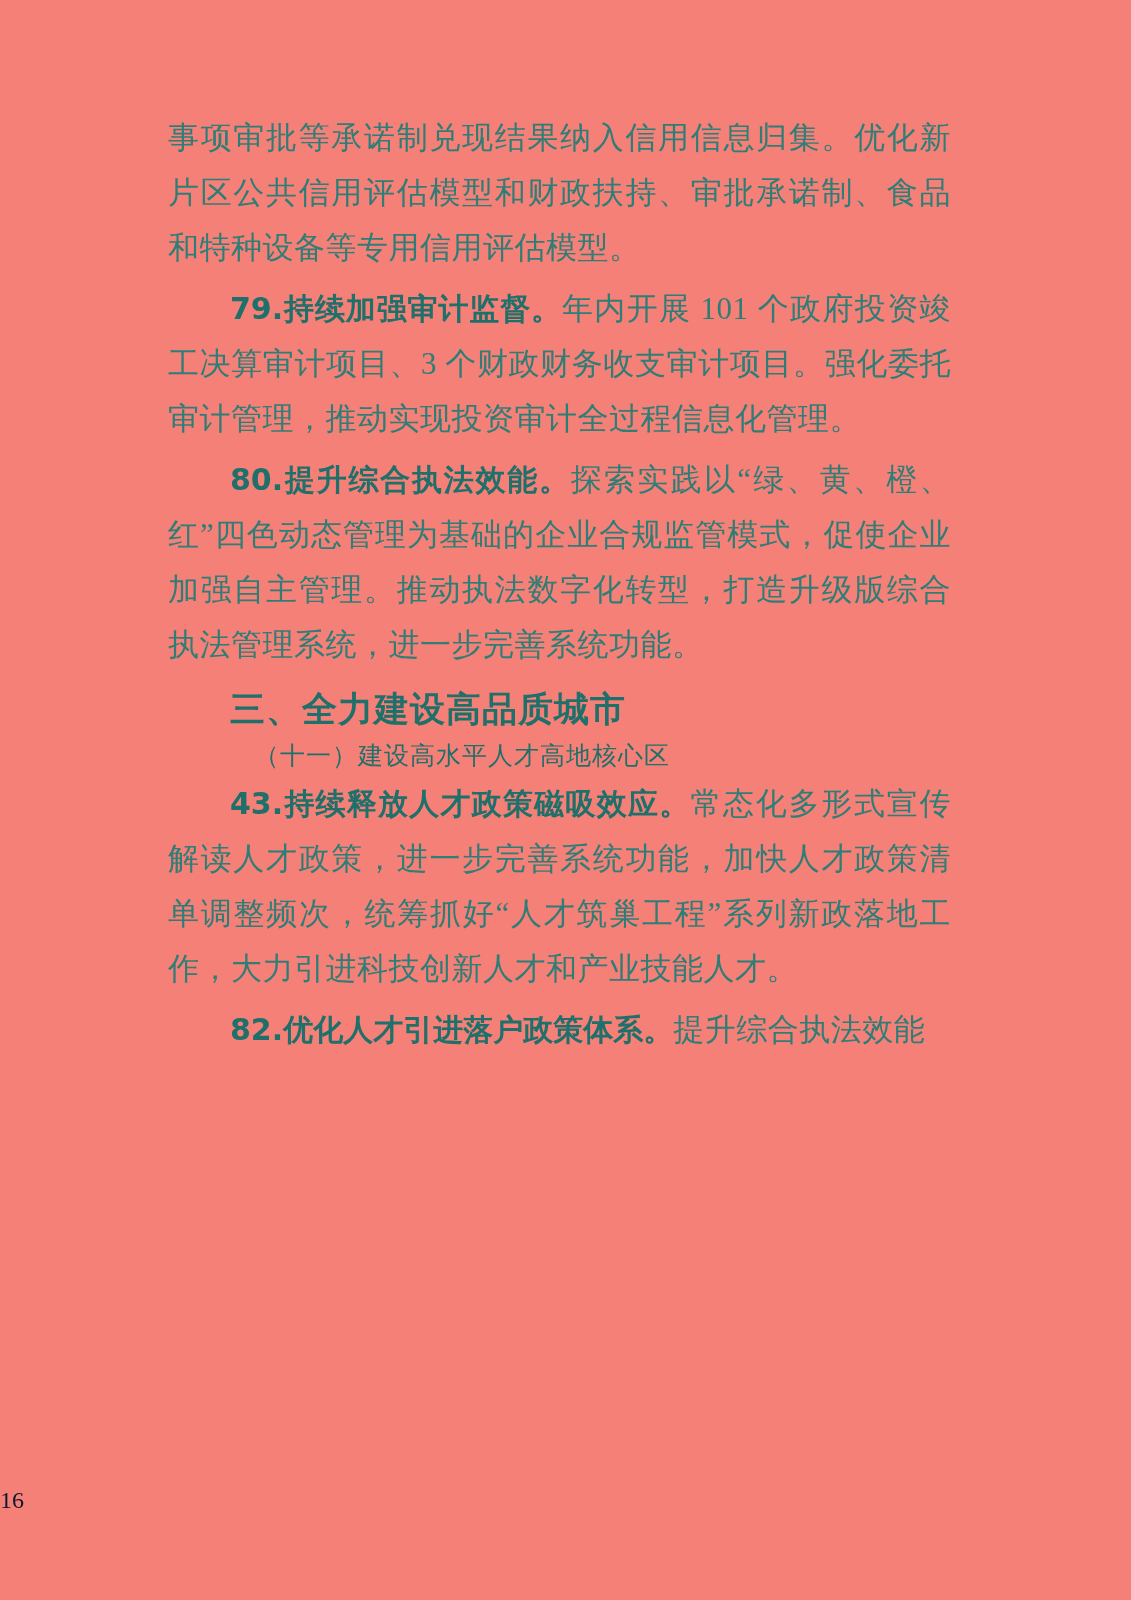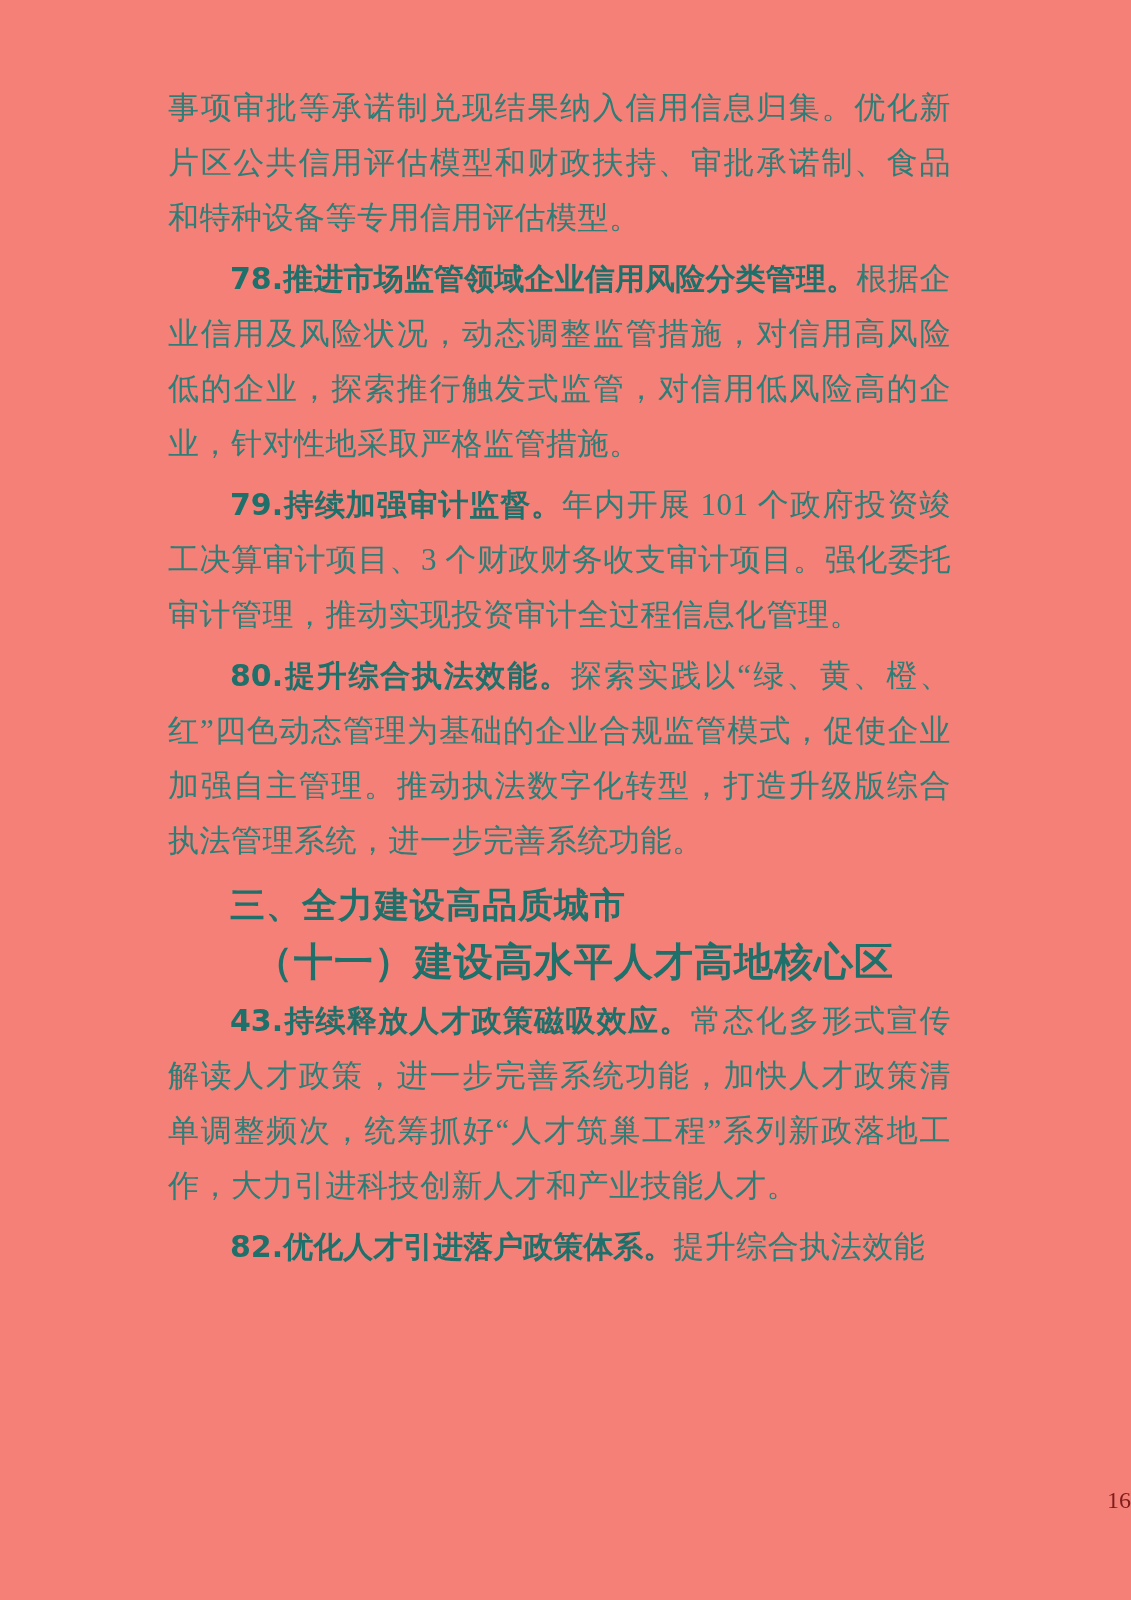--- a/index.html
+++ b/index.html
@@ -11,21 +11,21 @@
     height: 1600px;
     background: #f58077;
     font-family: "Liberation Serif", serif;
     overflow: hidden;
   }
   .page {
     position: relative;
     width: 1131px;
     height: 1600px;
     box-sizing: border-box;
-    padding: 80px 180px 0 168px;
+    padding: 110px 180px 0 168px;
     border-radius: 14px;
   }
   .body-text {
     color: #2e7d77;
     font-size: 31px;
     line-height: 55px;
     letter-spacing: 0.5px;
     text-align: justify;
     text-justify: inter-ideograph;
   }
@@ -46,47 +46,46 @@
     font-family: "DejaVu Sans", sans-serif;
     font-weight: bold;
     font-size: 35px;
     color: #1f6f6a;
     text-indent: 62px;
     margin: 14px 0 4px 0;
     letter-spacing: 1px;
   }
   .heading-minor {
     font-family: "DejaVu Sans", sans-serif;
-    font-weight: bold;
-    font-size: 39px;
+    font-weight: normal;
+    font-size: 25px;
     color: #1f6f6a;
     text-indent: 86px;
     margin: 6px 0 4px 0;
     letter-spacing: 1px;
   }
   .page-number {
     position: absolute;
     left: 0;
     right: 0;
     bottom: 86px;
-    text-align: right;
-    color: #7f1d1d;
+    text-align: left;
+    color: #0f172a;
     font-size: 24px;
     font-family: "Liberation Serif", serif;
     margin-top: 44px;
   }
 </style>
 </head>
 <body>
 
 <div class="page">
 
   <p class="body-text">事项审批等承诺制兑现结果纳入信用信息归集。优化新片区公共信用评估模型和财政扶持、审批承诺制、食品和特种设备等专用信用评估模型。</p>
 
-  <p class="body-text indent"><span class="lead">78.推进市场监管领域企业信用风险分类管理。</span><span>根据企业信用及风险状况，动态调整监管措施，对信用高风险低的企业，探索推行触发式监管，对信用低风险高的企业，针对性地采取严格监管措施。</span></p>
 
   <p class="body-text indent"><span class="lead">79.持续加强审计监督。</span><span>年内开展 101 个政府投资竣工决算审计项目、3 个财政财务收支审计项目。强化委托审计管理，推动实现投资审计全过程信息化管理。</span></p>
 
   <p class="body-text indent"><span class="lead">80.提升综合执法效能。</span><span>探索实践以“绿、黄、橙、红”四色动态管理为基础的企业合规监管模式，促使企业加强自主管理。推动执法数字化转型，打造升级版综合执法管理系统，进一步完善系统功能。</span></p>
 
   <p class="heading-major">三、全力建设高品质城市</p>
 
   <p class="heading-minor">（十一）建设高水平人才高地核心区</p>
 
   <p class="body-text indent"><span class="lead">43.持续释放人才政策磁吸效应。</span><span>常态化多形式宣传解读人才政策，进一步完善系统功能，加快人才政策清单调整频次，统筹抓好“人才筑巢工程”系列新政落地工作，大力引进科技创新人才和产业技能人才。</span></p>

